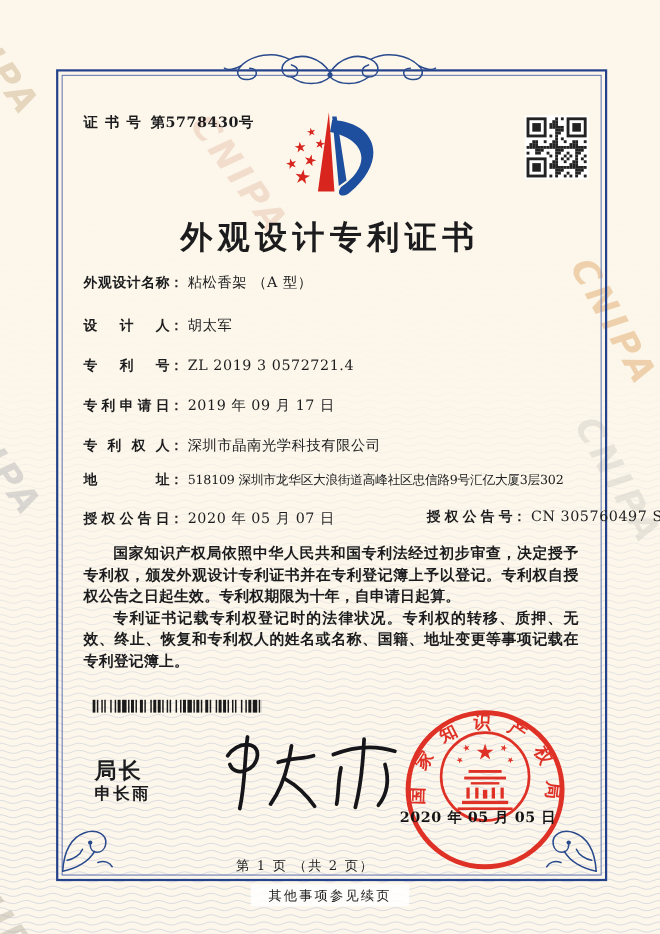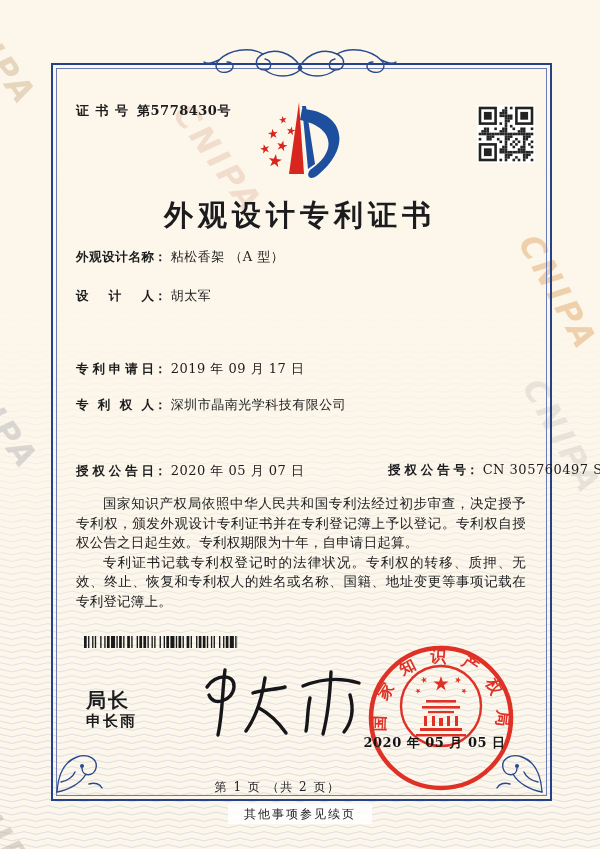--- a/index.html
+++ b/index.html
@@ -56,21 +56,21 @@
     text-align:justify;text-align-last:justify;vertical-align:baseline;
   }
   .fcolon{font-weight:700;font-size:12.5px;}
   .fvalue{font-size:13px;letter-spacing:0.5px;}
   .fvalue-small{font-size:11.5px;letter-spacing:-0.2px;}
   .grant-no-block{position:absolute;left:312px;top:0;}
   .paragraphs{
     position:absolute;left:76px;top:494px;width:450px;
     font-size:13.5px;line-height:19.5px;text-align:justify;letter-spacing:0.2px;
   }
-  .paragraphs p{margin:0;text-indent:2em;}
+  .paragraphs p{margin:0;text-indent:2em;font-weight:bold;}
   .barcode{position:absolute;left:84px;top:636px;}
   .signer-title{position:absolute;left:86px;top:687px;font-size:20px;font-weight:700;letter-spacing:2px;font-family:"DejaVu Sans",sans-serif;}
   .signer-name{position:absolute;left:86px;top:712px;font-size:15px;font-weight:700;letter-spacing:2px;font-family:"DejaVu Sans",sans-serif;}
   .signature{position:absolute;left:195px;top:660px;}
   .seal{position:absolute;left:352px;top:644px;}
   .seal-date{
     position:absolute;left:352px;top:734px;width:165px;text-align:center;
     font-size:13px;font-weight:700;letter-spacing:0.5px;z-index:6;color:#141414;
   }
   .page-info{
@@ -308,27 +308,35 @@
     <div class="title">外观设计专利证书</div>
 
     <div class="field-row" style="top:248px">
       <span class="flabel">外观设计名称</span><span class="fcolon">：</span>
       <span class="fvalue">粘松香架 （A 型）</span>
     </div>
     <div class="field-row" style="top:287px">
       <span class="flabel">设计人</span><span class="fcolon">：</span>
       <span class="fvalue">胡太军</span>
     </div>
+    <div class="field-row" style="top:324px">
+      <span class="flabel">专利号</span><span class="fcolon">：</span>
+      <span class="fvalue">ZL 2019 3 0572721.4</span>
+    </div>
     <div class="field-row" style="top:360px">
       <span class="flabel">专利申请日</span><span class="fcolon">：</span>
       <span class="fvalue">2019 年 09 月 17 日</span>
     </div>
     <div class="field-row" style="top:396px">
       <span class="flabel">专利权人</span><span class="fcolon">：</span>
       <span class="fvalue">深圳市晶南光学科技有限公司</span>
+    </div>
+    <div class="field-row" style="top:428px">
+      <span class="flabel">地址</span><span class="fcolon">：</span>
+      <span class="fvalue fvalue-small">518109 深圳市龙华区大浪街道高峰社区忠信路9号汇亿大厦3层302</span>
     </div>
     <div class="field-row" style="top:462px">
       <span class="flabel">授权公告日</span><span class="fcolon">：</span>
       <span class="fvalue">2020 年 05 月 07 日</span>
       <span class="grant-no-block">
         <span class="flabel">授权公告号</span><span class="fcolon">：</span>
         <span class="fvalue">CN 305760497 S</span>
       </span>
     </div>
 

